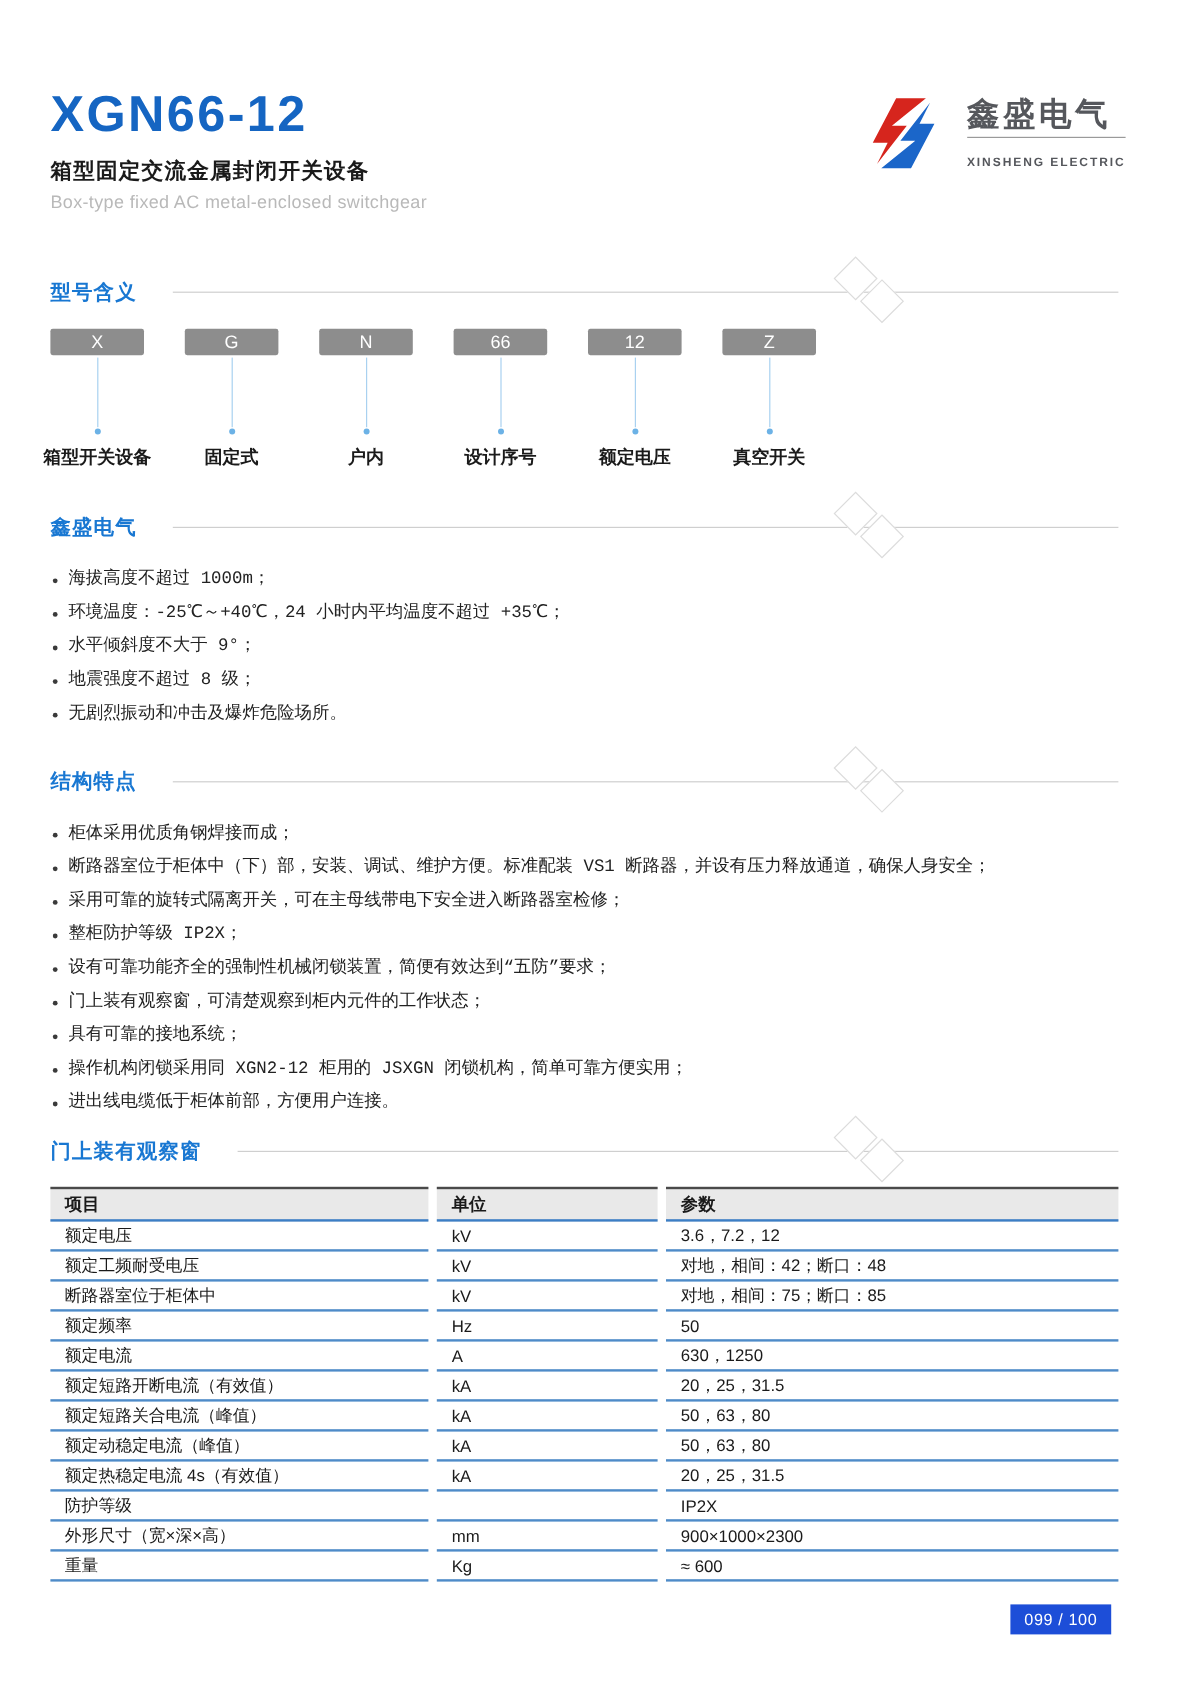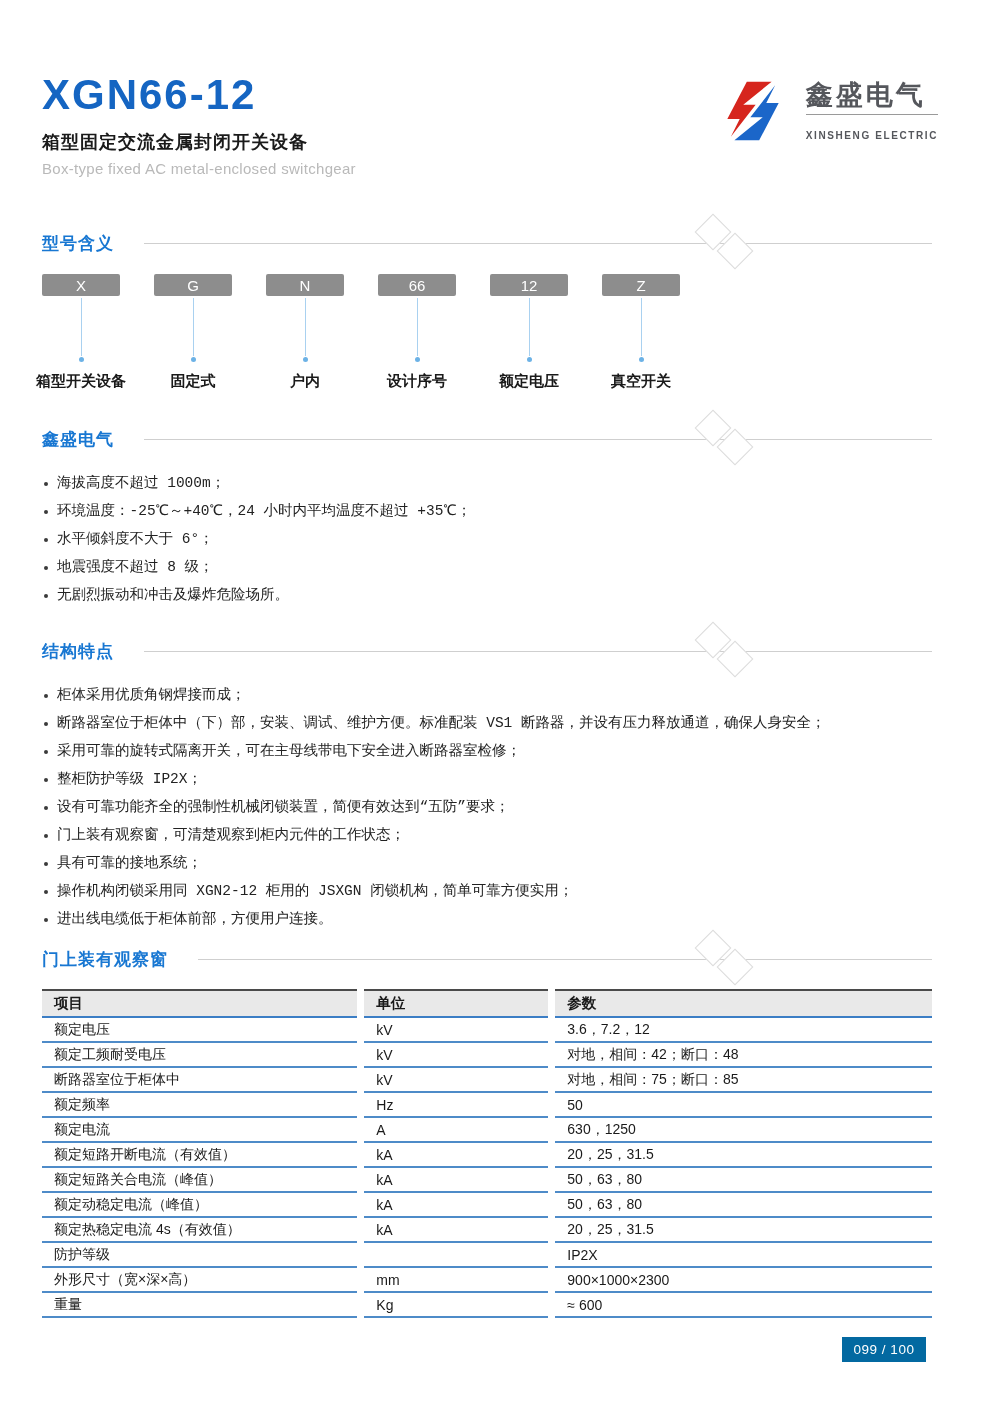--- a/index.html
+++ b/index.html
@@ -42,21 +42,21 @@
   .bullets li { position:relative; padding-left:15px; font-size:14.5px; font-weight:500; color:#222; line-height:17px; margin-bottom:11px;font-family:Liberation Mono, monospace; }
   .bullets li::before { content:""; position:absolute; left:2px; top:6.5px; width:4px; height:4px; border-radius:50%; background:#3a3a3a; }
 
   
   .param-table { margin:18px -7px 0; width:calc(100% + 14px); border-collapse:separate; border-spacing:7px 0; }
   .param-table th { background:#e9e9e9; border-top:2px solid #4a4a4a; border-bottom:2px solid #3c7ec5; height:29px; font-size:14.5px; font-weight:600; color:#1a1a1a; text-align:left; padding:0 0 0 12px; }
   .param-table td { border-bottom:2px solid #4e8bc8; height:25px; font-size:14px; font-weight:500; color:#1a1a1a; padding:0 0 0 12px; white-space:nowrap; }
   .col-item { width:36%; } .col-unit { width:21%; } .col-val { width:43%;margin-top:39px; }
 
   
-  .page-badge { position:absolute; top:1337px; right:74px; width:84px; height:25px; background:#0369a1; color:#fff; font-size:13.5px; letter-spacing:.5px; display:flex; align-items:center; justify-content:center; }
+  .page-badge { position:absolute; top:1337px; right:74px; width:84px; height:25px; background:#1d4ed8; color:#fff; font-size:13.5px; letter-spacing:.5px; display:flex; align-items:center; justify-content:center; }
 </style>
 </head>
 <body>
 
 <div class="page">
 
   <header class="doc-header">
     <div class="brand-title">XGN66-12</div>
     <div class="subtitle-cn">箱型固定交流金属封闭开关设备</div>
     <div class="subtitle-en">Box-type fixed AC metal-enclosed switchgear</div>
@@ -129,21 +129,21 @@
       <span class="sec-rule">
         <span class="diamond-deco">
             <span class="d d1"></span>
             <span class="d d2"></span>
           </span>
       </span>
     </div>
     <ul class="bullets">
       <li>海拔高度不超过 1000m；</li>
       <li>环境温度：-25℃～+40℃，24 小时内平均温度不超过 +35℃；</li>
-      <li>水平倾斜度不大于 6°；</li>
+      <li>水平倾斜度不大于 9°；</li>
       <li>地震强度不超过 8 级；</li>
       <li>无剧烈振动和冲击及爆炸危险场所。</li>
     </ul>
   </section>
 
   <section class="section" style="top:640px;">
     <div class="sec-head">
       <span class="sec-title">结构特点</span>
       <span class="sec-rule">
         <span class="diamond-deco">

